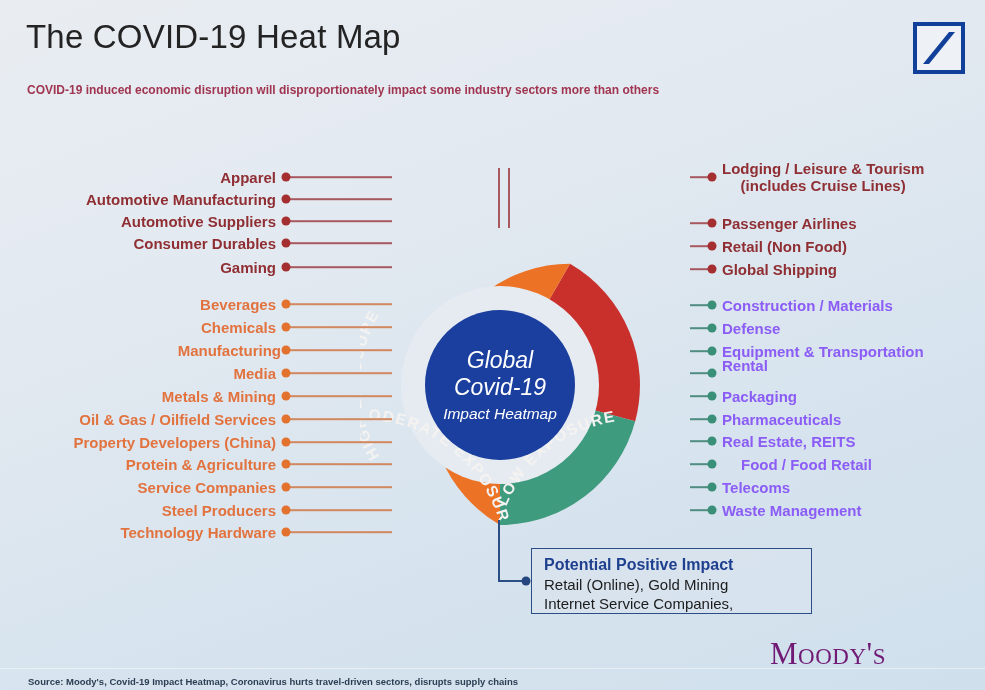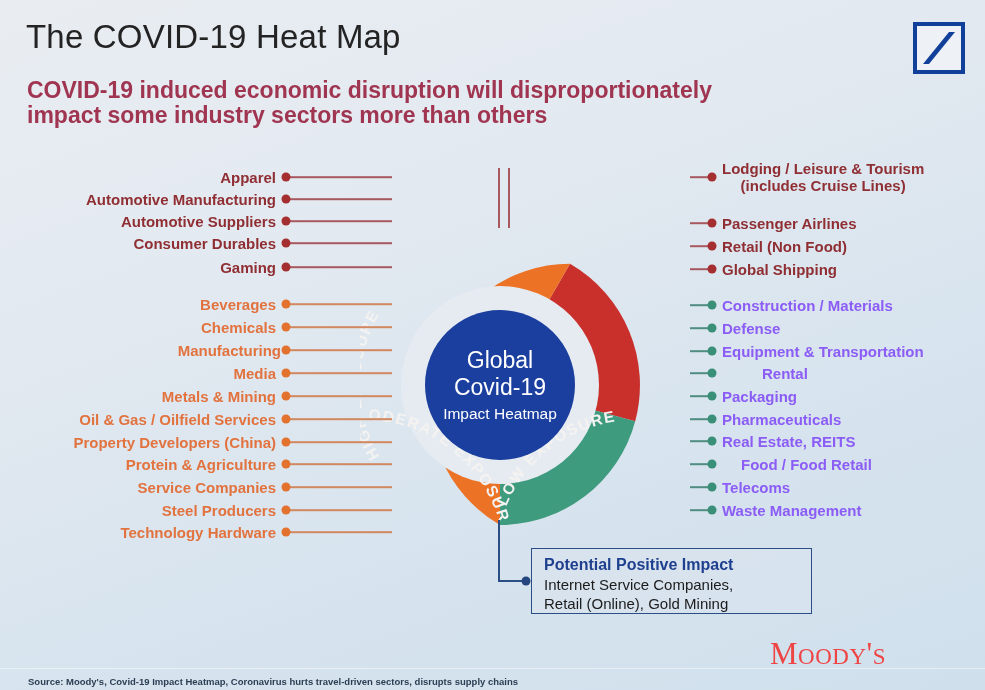--- a/index.html
+++ b/index.html
@@ -12,42 +12,42 @@
   }
 
   
   #page-title{
     position:absolute;left:26px;top:18px;
     font-size:33px;color:#232323;font-weight:400;letter-spacing:.2px;
     white-space:nowrap;
   }
   #subtitle{
     position:absolute;left:27px;top:78px;width:740px;
-    font-size:23px;line-height:25px;color:#a03551;font-weight:600;
+    font-size:12px;line-height:25px;color:#a03551;font-weight:600;
   }
   #db-logo{
     position:absolute;left:913px;top:22px;width:52px;height:52px;
     border:4px solid #11409a;background:#eef1f5;box-sizing:border-box;
   }
   #db-logo svg{display:block;}
 
   
   #donut-wrap{position:absolute;left:360px;top:245px;width:280px;height:280px;}
   #donut-wrap svg{display:block;}
 
   .ring-txt{
     font-family:"Liberation Sans",sans-serif;
     font-size:15.5px;font-weight:700;fill:#f4f3f1;letter-spacing:1.6px;
   }
 
   #hub{
     position:absolute;left:425px;top:310px;width:150px;height:150px;
     border-radius:50%;background:#1b3f9e;
     display:flex;flex-direction:column;justify-content:center;
-    color:#fff;text-align:center;line-height:1.16;
+    color:#fff;text-align:center;line-height:1.16;font-style:italic;
   }
   #hub .big{font-size:23px;font-weight:500;}
   #hub .small{font-size:15.5px;font-weight:500;margin-top:4px;}
 
   
   .lbl{position:absolute;font-size:15px;font-weight:700;white-space:nowrap;}
   .left-lbl{text-align:right;transform:translateY(-50%);}
   .right-lbl{text-align:center;transform:translateY(-50%);}
   .high{color:#8f2f33;}
   .mod{color:#e2733f;}
@@ -73,21 +73,21 @@
   }
   #pos-box .ttl{font-size:16px;font-weight:700;color:#1f3f8f;line-height:20px;}
   #pos-box .body{font-size:15px;color:#1c1c1c;line-height:19px;font-weight:500;}
   #pos-dot{position:absolute;left:526px;top:581px;width:9px;height:9px;border-radius:50%;background:#24457e;transform:translate(-50%,-50%);}
   .pconn{position:absolute;background:#2b4f84;}
 
   
   #moodys{
     position:absolute;left:770px;top:636px;
     font-family:"Liberation Serif",serif;
-    font-size:31px;color:#ef4444;letter-spacing:.5px;white-space:nowrap;
+    font-size:31px;color:#701a75;letter-spacing:.5px;white-space:nowrap;
   }
   #moodys .cap{font-size:31px;}
   #moodys .sc{font-size:23px;}
   #source{
     position:absolute;left:28px;top:676px;
     font-size:9.5px;color:#2c3e54;font-weight:600;white-space:nowrap;
   }
   #bottom-rule{position:absolute;left:0;top:668px;width:985px;height:1px;background:rgba(255,255,255,.45);}
 </style>
 </head>
@@ -204,21 +204,21 @@
     <div class="dot low" style="left: 712px; top: 305px;"></div>
     <div class="lbl low right-lbl" style="top: 305px; left: 722px;">Construction / Materials</div>
     <div class="conn low" style="left: 690px; width: 22px; top: 328px;"></div>
     <div class="dot low" style="left: 712px; top: 328px;"></div>
     <div class="lbl low right-lbl" style="top: 328px; left: 722px;">Defense</div>
     <div class="conn low" style="left: 690px; width: 22px; top: 351px;"></div>
     <div class="dot low" style="left: 712px; top: 351px;"></div>
     <div class="lbl low right-lbl" style="top: 351px; left: 722px;">Equipment &amp; Transportation</div>
     <div class="conn low" style="left: 690px; width: 22px; top: 373px;"></div>
     <div class="dot low" style="left: 712px; top: 373px;"></div>
-    <div class="lbl low right-lbl" style="top: 373px; left: 722px; margin-left: 40px;">Rental</div>
+    <div class="lbl low right-lbl" style="top: 365px; left: 722px;">Rental</div>
     <div class="conn low" style="left: 690px; width: 22px; top: 396px;"></div>
     <div class="dot low" style="left: 712px; top: 396px;"></div>
     <div class="lbl low right-lbl" style="top: 396px; left: 722px;">Packaging</div>
     <div class="conn low" style="left: 690px; width: 22px; top: 419px;"></div>
     <div class="dot low" style="left: 712px; top: 419px;"></div>
     <div class="lbl low right-lbl" style="top: 419px; left: 722px;">Pharmaceuticals</div>
     <div class="conn low" style="left: 690px; width: 22px; top: 441px;"></div>
     <div class="dot low" style="left: 712px; top: 441px;"></div>
     <div class="lbl low right-lbl" style="top: 441px; left: 722px;">Real Estate, REITS</div>
     <div class="conn low" style="left: 690px; width: 22px; top: 464px;"></div>
@@ -231,21 +231,21 @@
     <div class="dot low" style="left: 712px; top: 510px;"></div>
     <div class="lbl low right-lbl" style="top: 510px; left: 722px;">Waste Management</div>
   </div>
 
 <div class="pconn" style="left:498px;top:520px;width:1.8px;height:62px;"></div>
 <div class="pconn" style="left:498px;top:580px;width:32px;height:1.8px;"></div>
 <div id="pos-dot"></div>
 
 <div id="pos-box">
   <div class="ttl">Potential Positive Impact</div>
+  <div class="body">Retail (Online), Gold Mining</div>
   <div class="body">Internet Service Companies,</div>
-  <div class="body">Retail (Online), Gold Mining</div>
 </div>
 
 <div id="moodys">
   <span class="cap">M</span><span class="sc">OODY</span><span class="cap">'</span><span class="sc">S</span>
 </div>
 <div id="bottom-rule"></div>
 <div id="source">Source: Moody's, Covid-19 Impact Heatmap, Coronavirus hurts travel-driven sectors, disrupts supply chains</div>
 
 </body></html>

